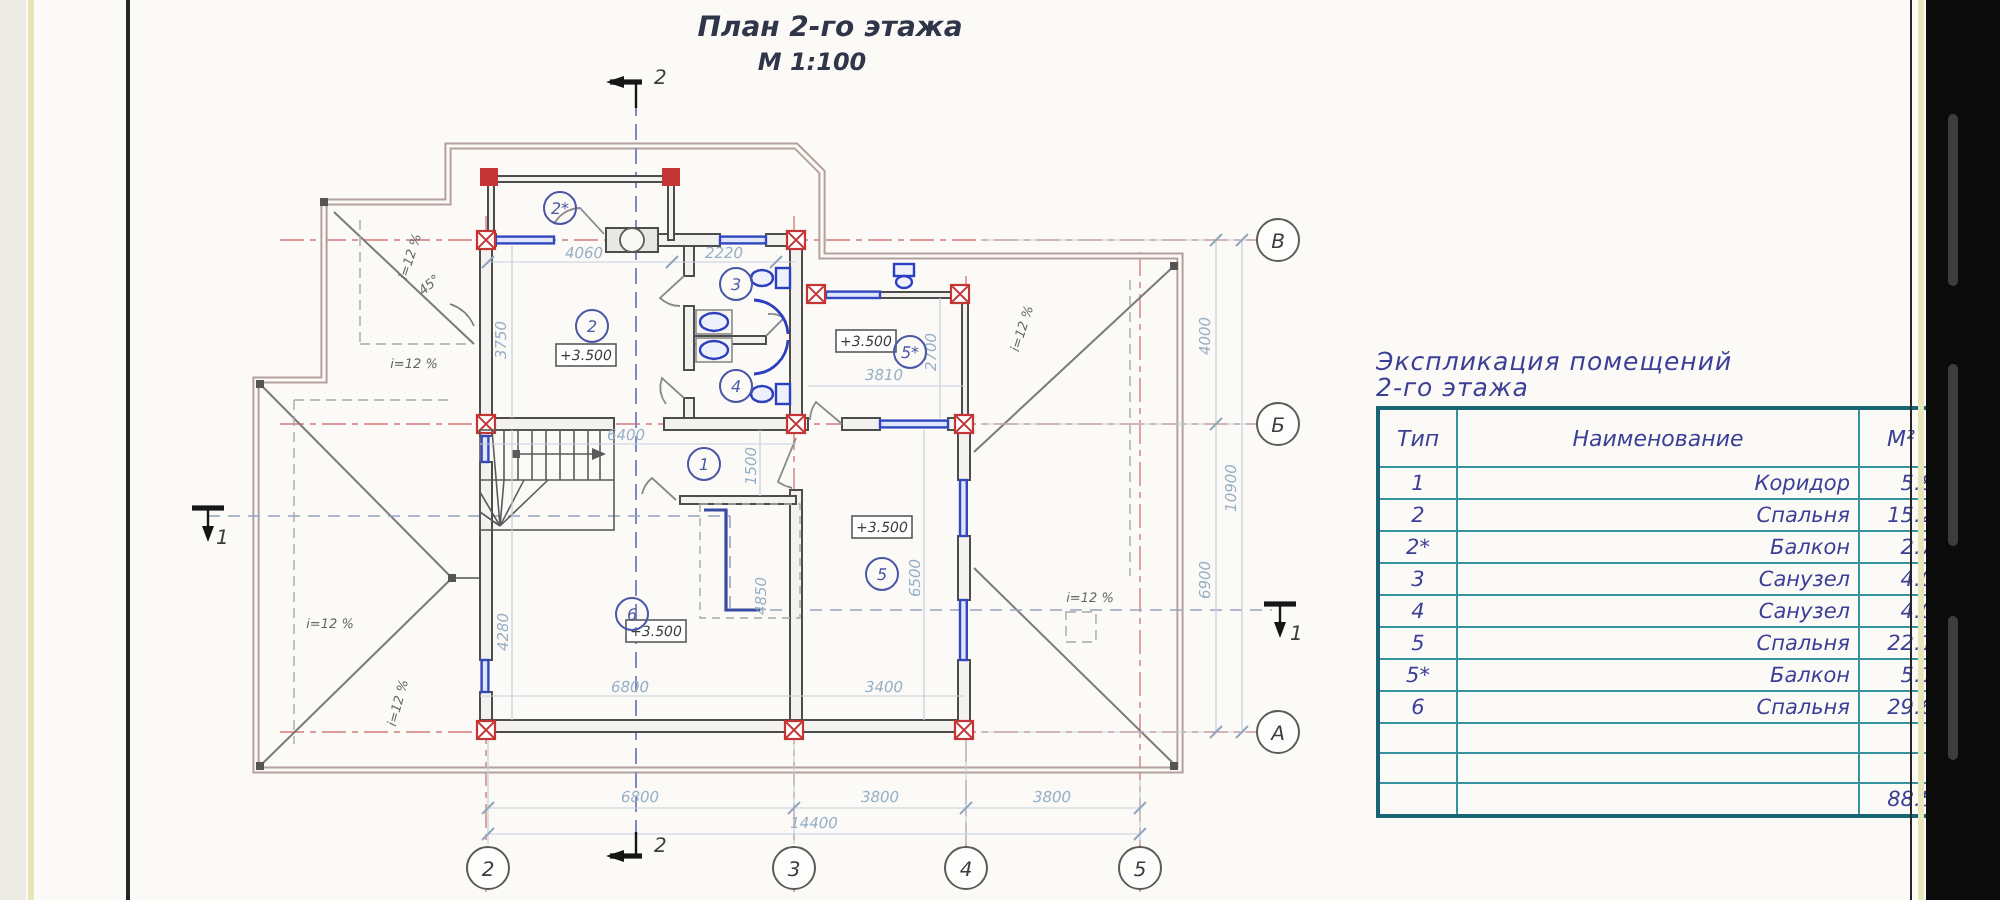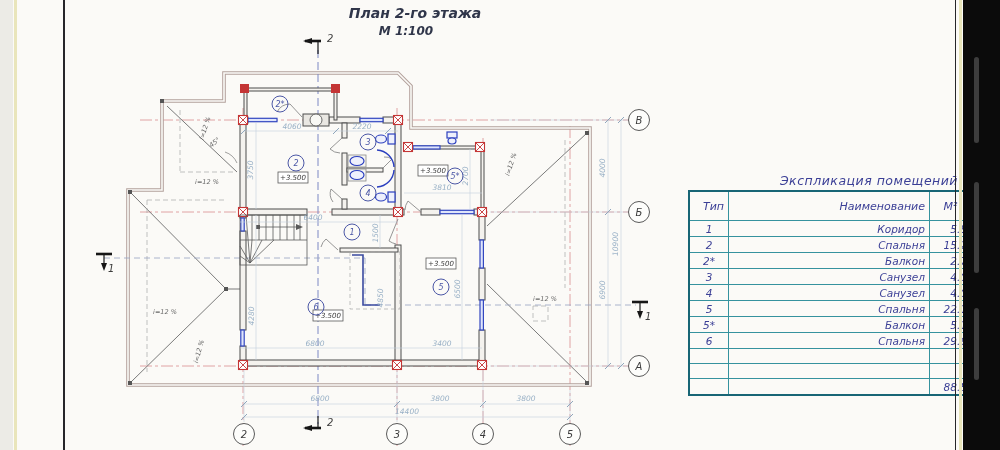--- a/index.html
+++ b/index.html
@@ -9,26 +9,26 @@
   
   .edge-left-gray{position:absolute;left:0;top:0;width:13px;height:450px;background:#ecebe6;}
   .edge-left-yellow{position:absolute;left:14px;top:0;width:3px;height:450px;background:#e9e5bb;}
   .frame-left{position:absolute;left:63px;top:0;width:2px;height:450px;background:#26262a;}
   .frame-right{position:absolute;left:955px;top:0;width:1px;height:450px;background:#26262a;}
   .edge-right-yellow{position:absolute;left:959px;top:0;width:3px;height:450px;background:#e9e5bb;}
   .edge-right-black{position:absolute;left:963px;top:0;width:37px;height:450px;background:#0b0b0b;}
   .scroll-bar{position:absolute;left:11px;width:5px;border-radius:3px;background:#3d3d3d;}
   
   .tbl-block{position:absolute;left:688px;top:174px;width:270px;color:#3b3f96;}
-  .tbl-title{font-style:italic;font-size:12.5px;text-align:right;line-height:13px;letter-spacing:.5px;}
+  .tbl-title{font-style:italic;font-size:12.5px;text-align:left;line-height:13px;letter-spacing:.5px;}
   .tbl{border-collapse:collapse;width:269px;margin-top:3px;table-layout:fixed;}
   .tbl td,.tbl th{border:1px solid #35929e;font-style:italic;font-weight:normal;
       font-size:10.5px;color:#3b3f96;padding:0 4px;height:15px;overflow:hidden;white-space:nowrap;}
   .tbl{border:2px solid #186575;}
-  .tbl .hdr td{height:28px;text-align:right;font-size:11px;}
+  .tbl .hdr td{height:28px;text-align:center;font-size:11px;}
   .col-type{width:30px;text-align:center;}
   .col-name{width:192px;text-align:right;}
   .col-area{width:33px;text-align:right;}
   .tbl .empty td{height:14px;}
 </style>
 </head>
 <body>
 
 <div class="stage">
 
@@ -364,20 +364,21 @@
       <text x="645" y="320">1</text>
     </g>
   </g>
 
   <text x="415" y="18" text-anchor="middle" font-size="14" font-style="italic" font-weight="bold" fill="#30364a">План 2-го этажа</text>
   <text x="406" y="35" text-anchor="middle" font-size="12" font-style="italic" font-weight="bold" fill="#30364a">М 1:100</text>
 </svg>
 
 <div class="tbl-block">
   <div class="tbl-title">Экспликация помещений</div>
+  <div class="tbl-title">2-го этажа</div>
   <table class="tbl">
     <tbody>
       <tr class="hdr">
         <td class="col-type">Тип</td>
         <td class="col-name" style="">Наименование</td>
         <td class="col-area" style="text-align:center">М²</td>
       </tr>
       <tr>
         <td class="col-type">1</td>
         <td class="col-name">Коридор</td>

